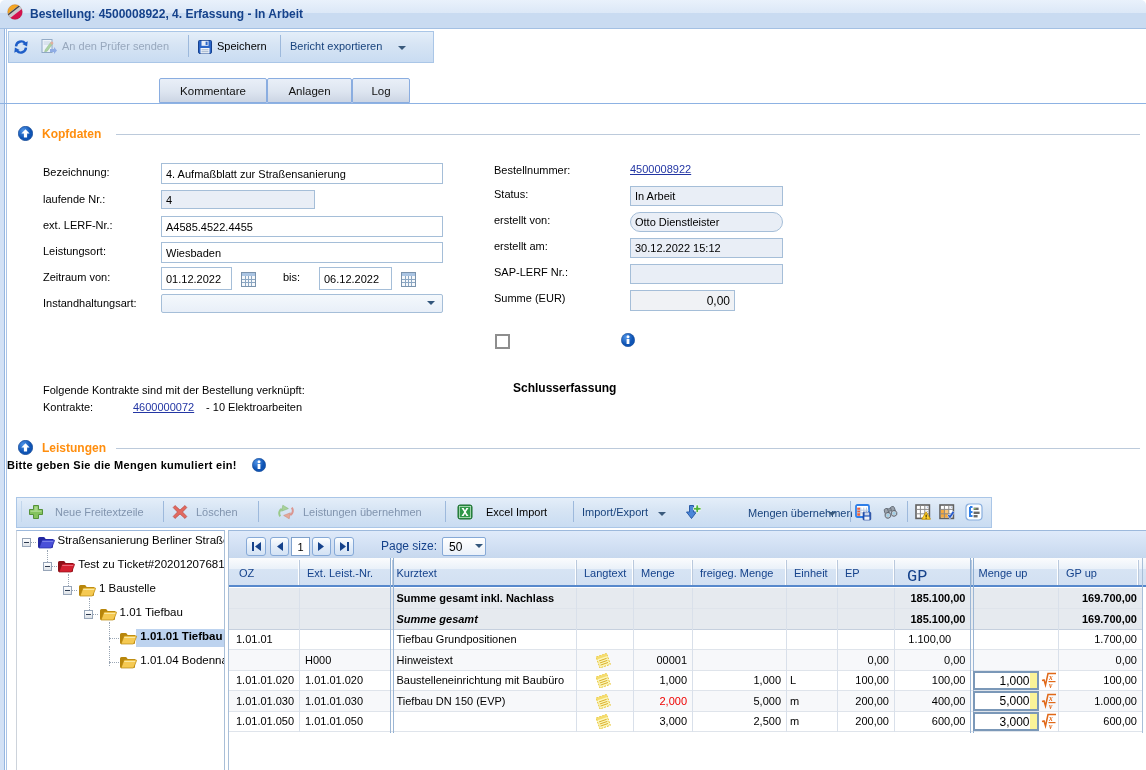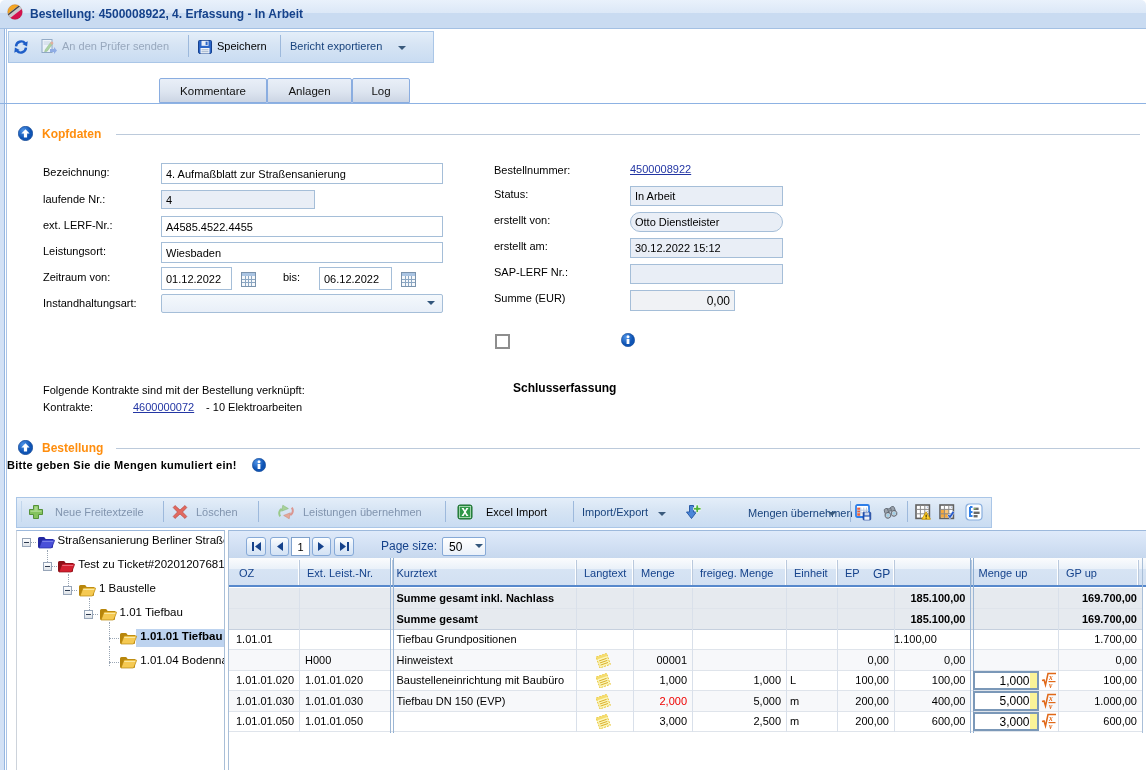--- a/index.html
+++ b/index.html
@@ -168,21 +168,21 @@
 <div class="lbl" style="left:43px;top:376px;margin-top:8px;">Folgende Kontrakte sind mit der Bestellung verknüpft:</div>
 <div class="lbl" style="left:43px;top:401px;">Kontrakte:</div>
 <a class="lnk" style="left:133px;top:401px;">4600000072</a>
 <div class="lbl" style="left:203px;top:401px;">&nbsp;- 10 Elektroarbeiten</div>
 
 <div class="abs" id="ic-up2" style="left:18px;top:440px;width:15px;height:15px;">
 <svg width="15" height="15" viewBox="0 0 15 15">
 <circle cx="7.5" cy="7.5" r="7.2" fill="url(#bluebtn)" stroke="#0a3e8c" stroke-width=".6"></circle>
 <path d="M7.5 3.2 L11.6 7.6 H9.1 V11.6 H5.9 V7.6 H3.4 Z" fill="#fff"></path>
 </svg></div>
-<div class="abs" style="left:42px;top:441px;font-size:12px;font-weight:bold;color:#ff8e0e;">Bestellung</div>
+<div class="abs" style="left:42px;top:441px;font-size:12px;font-weight:bold;color:#ff8e0e;">Leistungen</div>
 <div class="abs" style="left:116px;top:448px;width:1024px;height:1px;background:#bccadb;"></div>
 <div class="abs" style="left:7px;top:459px;font-size:11px;font-weight:bold;color:#000;letter-spacing:.28px;">Bitte geben Sie die Mengen kumuliert ein!</div>
 <div class="abs" style="left:252px;top:458px;width:14px;height:14px;">
 <svg width="14" height="14" viewBox="0 0 14 14">
 <circle cx="7" cy="7" r="6.7" fill="url(#bluebtn)" stroke="#0a3e8c" stroke-width=".5"></circle>
 <circle cx="7" cy="3.8" r="1.5" fill="#fff"></circle>
 <rect x="5.6" y="6" width="2.8" height="5" fill="#fff"></rect>
 </svg></div>
 
 <div class="abs" id="tb2" style="left:16px;top:497px;width:974px;height:29px;border:1px solid #aac6e7;
@@ -401,21 +401,21 @@
 <div class="abs" style="left:463.0px;top:29px;width:1px;height:25px;background:#bac9dd;"></div>
 <div class="abs navy" style="left:471px;top:36px;font-size:11px;white-space:nowrap;">freigeg. Menge</div>
 <div class="abs" style="left:556.0px;top:29px;width:1px;height:25px;background:#fff;"></div>
 <div class="abs" style="left:557.0px;top:29px;width:1px;height:25px;background:#bac9dd;"></div>
 <div class="abs navy" style="left:565px;top:36px;font-size:11px;white-space:nowrap;">Einheit</div>
 <div class="abs" style="left:607.0px;top:29px;width:1px;height:25px;background:#fff;"></div>
 <div class="abs" style="left:608.0px;top:29px;width:1px;height:25px;background:#bac9dd;"></div>
 <div class="abs navy" style="left:616px;top:36px;font-size:11px;white-space:nowrap;">EP</div>
 <div class="abs" style="left:664.0px;top:29px;width:1px;height:25px;background:#fff;"></div>
 <div class="abs" style="left:665.0px;top:29px;width:1px;height:25px;background:#bac9dd;"></div>
-<div class="abs navy" style="left:644px;top:36px;font-size:12px;white-space:nowrap;">GP</div>
+<div class="abs navy" style="left:678px;top:36px;font-size:17px;white-space:nowrap;font-family:Liberation Mono, monospace;">GP</div>
 <div class="abs" style="left:740.5px;top:29px;width:1px;height:25px;background:#fff;"></div>
 <div class="abs" style="left:741.5px;top:29px;width:1px;height:25px;background:#bac9dd;"></div>
 <div class="abs navy" style="left:749.5px;top:36px;font-size:11px;white-space:nowrap;">Menge up</div>
 <div class="abs" style="left:828.0px;top:29px;width:1px;height:25px;background:#fff;"></div>
 <div class="abs" style="left:829.0px;top:29px;width:1px;height:25px;background:#bac9dd;"></div>
 <div class="abs navy" style="left:837px;top:36px;font-size:11px;white-space:nowrap;">GP up</div>
 <div class="abs" style="left:908.0px;top:29px;width:1px;height:25px;background:#fff;"></div>
 <div class="abs" style="left:909.0px;top:29px;width:1px;height:25px;background:#bac9dd;"></div>
 <div class="abs" style="left:160.5px;top:27px;width:1px;height:175px;background:#8fafd2;"></div>
 <div class="abs" style="left:163.5px;top:27px;width:1px;height:175px;background:#8fafd2;"></div>
@@ -444,26 +444,26 @@
 <div class="abs" style="left:665.0px;top:57px;width:1px;height:144px;background:#d9e0ea;"></div>
 <div class="abs" style="left:829.0px;top:57px;width:1px;height:144px;background:#d9e0ea;"></div>
 <div class="abs" style="left:160.5px;top:57px;width:1px;height:144px;background:#9cb6d4;"></div>
 <div class="abs" style="left:163.5px;top:57px;width:1px;height:144px;background:#9cb6d4;"></div>
 <div class="abs" style="left:740.5px;top:57px;width:1px;height:144px;background:#9cb6d4;"></div>
 <div class="abs" style="left:743.5px;top:57px;width:1px;height:144px;background:#9cb6d4;"></div>
 <div class="abs" style="left:913px;top:27px;width:1px;height:175px;background:#a9bfd8;"></div>
 <div class="gcell" style="left:162.5px;top:57px;width:184.5px;height:20.5px;line-height:20.5px;box-sizing:border-box;padding-left:5px;font-weight:bold;color:#000;">Summe gesamt inkl. Nachlass</div>
 <div class="gcell" style="left:665.0px;top:57px;width:76.5px;height:20.5px;line-height:20.5px;box-sizing:border-box;text-align:right;padding-right:5px;font-weight:bold;color:#000;">185.100,00</div>
 <div class="gcell" style="left:829.0px;top:57px;width:84px;height:20.5px;line-height:20.5px;box-sizing:border-box;text-align:right;padding-right:5px;font-weight:bold;color:#000;">169.700,00</div>
-<div class="gcell" style="left:162.5px;top:77.5px;width:184.5px;height:20.5px;line-height:20.5px;box-sizing:border-box;padding-left:5px;font-weight:bold;color:#000;">Summe gesamt</div>
+<div class="gcell" style="left:162.5px;top:77.5px;width:184.5px;height:20.5px;line-height:20.5px;box-sizing:border-box;padding-left:5px;font-weight:bold;color:#000;font-style:italic;">Summe gesamt</div>
 <div class="gcell" style="left:665.0px;top:77.5px;width:76.5px;height:20.5px;line-height:20.5px;box-sizing:border-box;text-align:right;padding-right:5px;font-weight:bold;color:#000;">185.100,00</div>
 <div class="gcell" style="left:829.0px;top:77.5px;width:84px;height:20.5px;line-height:20.5px;box-sizing:border-box;text-align:right;padding-right:5px;font-weight:bold;color:#000;">169.700,00</div>
 <div class="gcell" style="left:0.0px;top:98px;width:70.0px;height:20.5px;line-height:20.5px;box-sizing:border-box;padding-left:7px;color:#000;">1.01.01</div>
 <div class="gcell" style="left:162.5px;top:98px;width:184.5px;height:20.5px;line-height:20.5px;box-sizing:border-box;padding-left:5px;color:#000;">Tiefbau Grundpositionen</div>
-<div class="gcell" style="left:665.0px;top:98px;width:76.5px;height:20.5px;line-height:20.5px;box-sizing:border-box;text-align:left;padding-right:5px;color:#000;">1.100,00</div>
+<div class="gcell" style="left:665.0px;top:98px;width:76.5px;height:20.5px;line-height:20.5px;box-sizing:border-box;text-align:center;padding-right:5px;color:#000;">1.100,00</div>
 <div class="gcell" style="left:829.0px;top:98px;width:84px;height:20.5px;line-height:20.5px;box-sizing:border-box;text-align:right;padding-right:5px;color:#000;">1.700,00</div>
 <div class="gcell" style="left:70.0px;top:118.5px;width:92.5px;height:20.5px;line-height:20.5px;box-sizing:border-box;padding-left:6px;color:#000;">H000</div>
 <div class="gcell" style="left:162.5px;top:118.5px;width:184.5px;height:20.5px;line-height:20.5px;box-sizing:border-box;padding-left:5px;color:#000;">Hinweistext</div>
 <div class="abs" style="left:366px;top:120.5px;"><svg width="17" height="16" viewBox="0 0 17 16">
           <g transform="rotate(-19 8 8)">
             <rect x="2.5" y="3" width="11" height="11.5" fill="#fcf7bc" stroke="#e6c32e" stroke-width=".9" stroke-dasharray="2 1"></rect>
             <rect x="2.5" y="3" width="11" height="2.6" fill="#f5dc6e"></rect>
             <g stroke="#d8ae28" stroke-width=".9">
               <line x1="4" y1="7.6" x2="12" y2="7.6"></line>
               <line x1="4" y1="9.8" x2="12" y2="9.8"></line>

